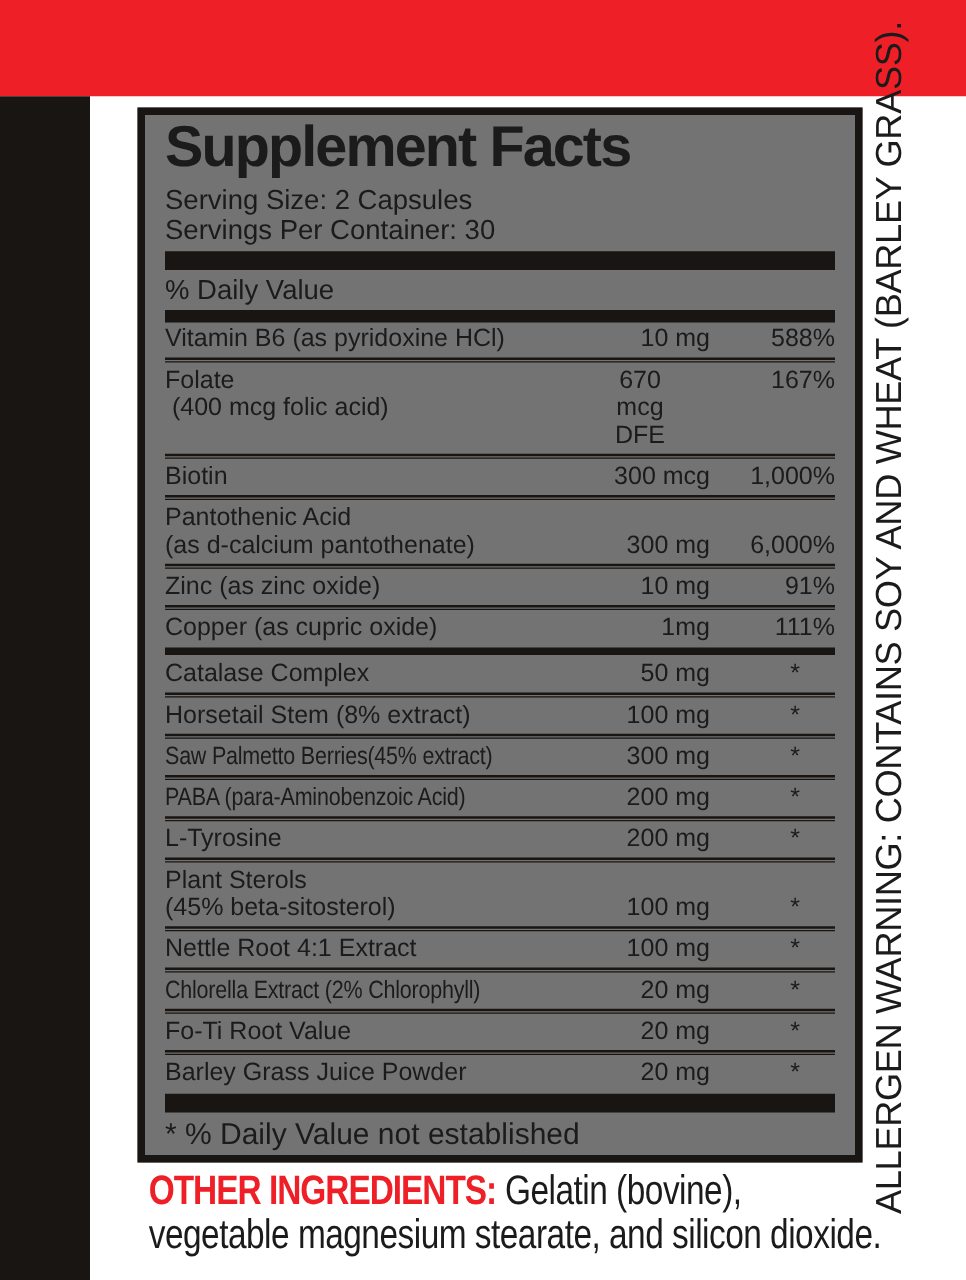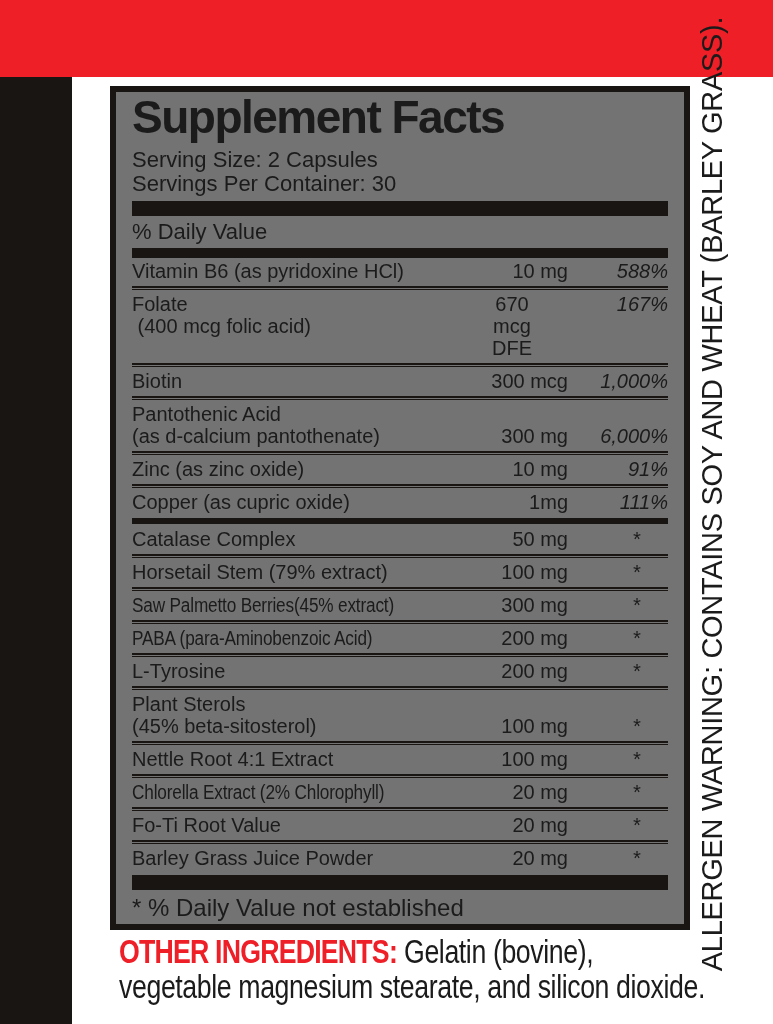--- a/index.html
+++ b/index.html
@@ -29,21 +29,21 @@
 
   .row{display:flex;align-items:baseline;font-size:20px;line-height:22px;padding:2px 0 3px;}
   .row.vtop{align-items:flex-start;}
   .row.vbottom{align-items:flex-end;}
   .name{flex:1 1 auto;min-width:0;}
   .nline{white-space:nowrap;}
   .cond{display:inline-block;}
   .condensed .cond{transform:scaleX(0.86);transform-origin:0 60%;letter-spacing:-0.2px;}
   .amt{flex:0 0 112px;text-align:right;white-space:nowrap;}
   .amt.multi{text-align:center;}
-  .pct{flex:0 0 100px;text-align:right;box-sizing:border-box;white-space:nowrap;font-style:italic;}
+  .pct{flex:0 0 100px;text-align:right;box-sizing:border-box;white-space:nowrap;}
   .pct.star{padding-right:28px;}
 
   .sep{height:1px;border-top:2px solid #181512;border-bottom:1px solid #181512;margin:1px 0;}
   .sep-heavy{height:6px;background:#181512;margin:2px 0;}
 
   .footnote{font-size:24px;line-height:24px;margin-top:6px;white-space:nowrap;}
 
   .allergen{
     position:absolute;left:712px;top:494px;
     transform:translate(-50%,-50%) rotate(-90deg);
@@ -144,21 +144,21 @@
           <div class="nline"><span class="cond">Catalase Complex</span></div>
         </div>
     <div class="amt">
           <div>50 mg</div>
         </div>
     <div class="pct star">*</div>
   </div>
 <div class="sep"></div>
   <div class="row">
     <div class="name">
-          <div class="nline"><span class="cond">Horsetail Stem (79% extract)</span></div>
+          <div class="nline"><span class="cond">Horsetail Stem (8% extract)</span></div>
         </div>
     <div class="amt">
           <div>100 mg</div>
         </div>
     <div class="pct star">*</div>
   </div>
 <div class="sep"></div>
   <div class="row condensed">
     <div class="name">
           <div class="nline"><span class="cond">Saw Palmetto Berries(45% extract)</span></div>

